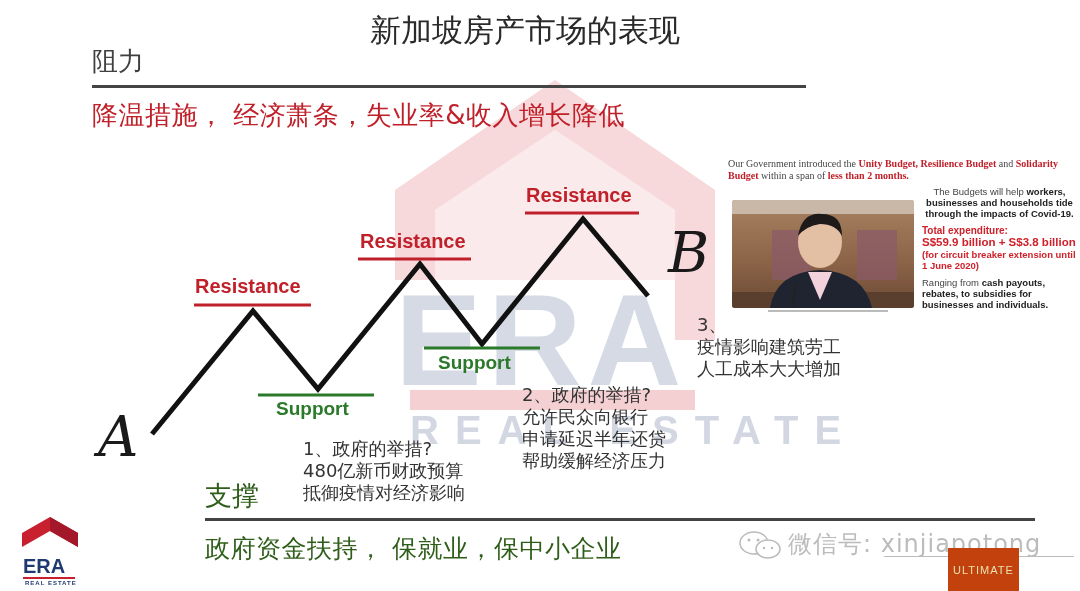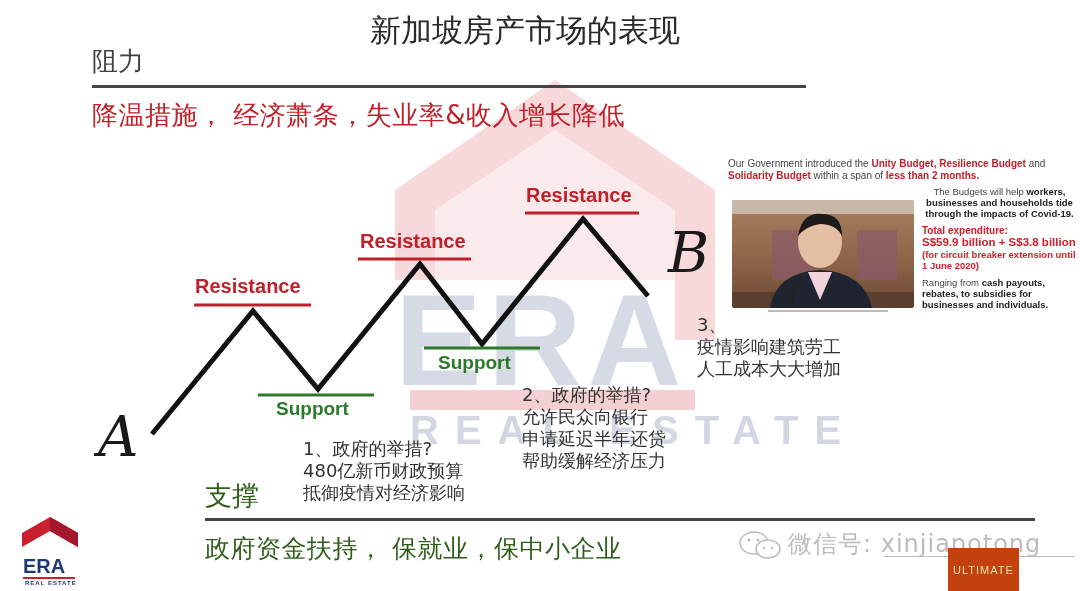--- a/index.html
+++ b/index.html
@@ -14,21 +14,21 @@
   .green-sub { left:205px; top:532px; font-size:25px; color:#2f5e1a; letter-spacing:0.5px; }
   .note { font-size:18px; color:#333; line-height:22px; white-space:pre; }
   .wm-house { left:395px; top:80px; width:320px; height:260px; }
   .wm-era { left:395px; top:275px; font-family:"Liberation Sans", sans-serif; font-weight:bold;
             font-size:130px; color:#c7cedc; letter-spacing:6px; opacity:0.75; line-height:130px; }
   .wm-bar { left:410px; top:390px; width:285px; height:20px; background:#f2c4c8; opacity:0.8; }
   .wm-real { left:410px; top:408px; font-family:"Liberation Sans", sans-serif; font-weight:bold;
              font-size:40px; color:#c7cedc; letter-spacing:16px; opacity:0.8; }
   .letter { font-family:"DejaVu Serif", serif; font-size:56px; color:#1a1a1a; font-style:italic; }
   .inset { left:728px; top:158px; width:352px; height:160px; }
-  .inset-top { font-family:Liberation Sans, sans-serif; font-size:10px; color:#444; line-height:12px; }
+  .inset-top { font-family:Liberation Serif, serif; font-size:10px; color:#444; line-height:12px; }
   .inset-top b { color:#c0202a; }
   .photo { position:absolute; left:4px; top:42px; width:182px; height:108px; border-radius:3px;
            background:linear-gradient(180deg,#a88262 0%,#8a6246 60%,#6b4a36 100%); overflow:hidden; }
   .inset-right { position:absolute; left:194px; top:28px; width:155px; font-family:"Liberation Sans", sans-serif;
                  font-size:9.5px; line-height:11px; color:#444; }
   .inset-right .bold { font-weight:bold; color:#222; }
   .inset-right .red { color:#d0202a; font-weight:bold; }
   .caption { position:absolute; left:40px; top:152px; width:120px; height:2px; background:#bbb; }
   .era-logo { left:20px; top:515px; width:60px; height:70px; }
   .wechat { left:738px; top:528px; font-size:24px; color:#bcbcbc; letter-spacing:1px; }

